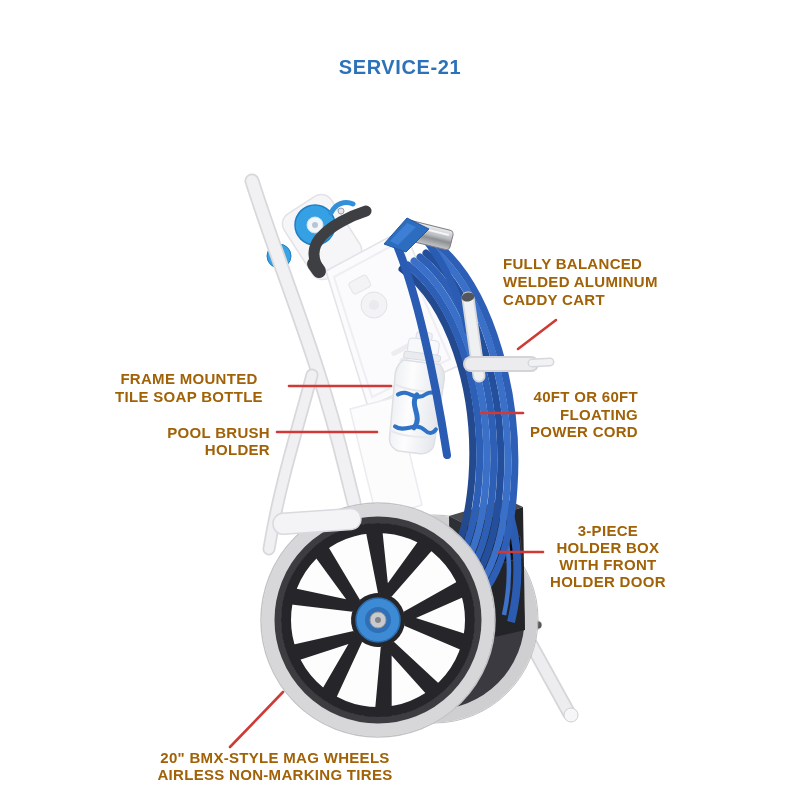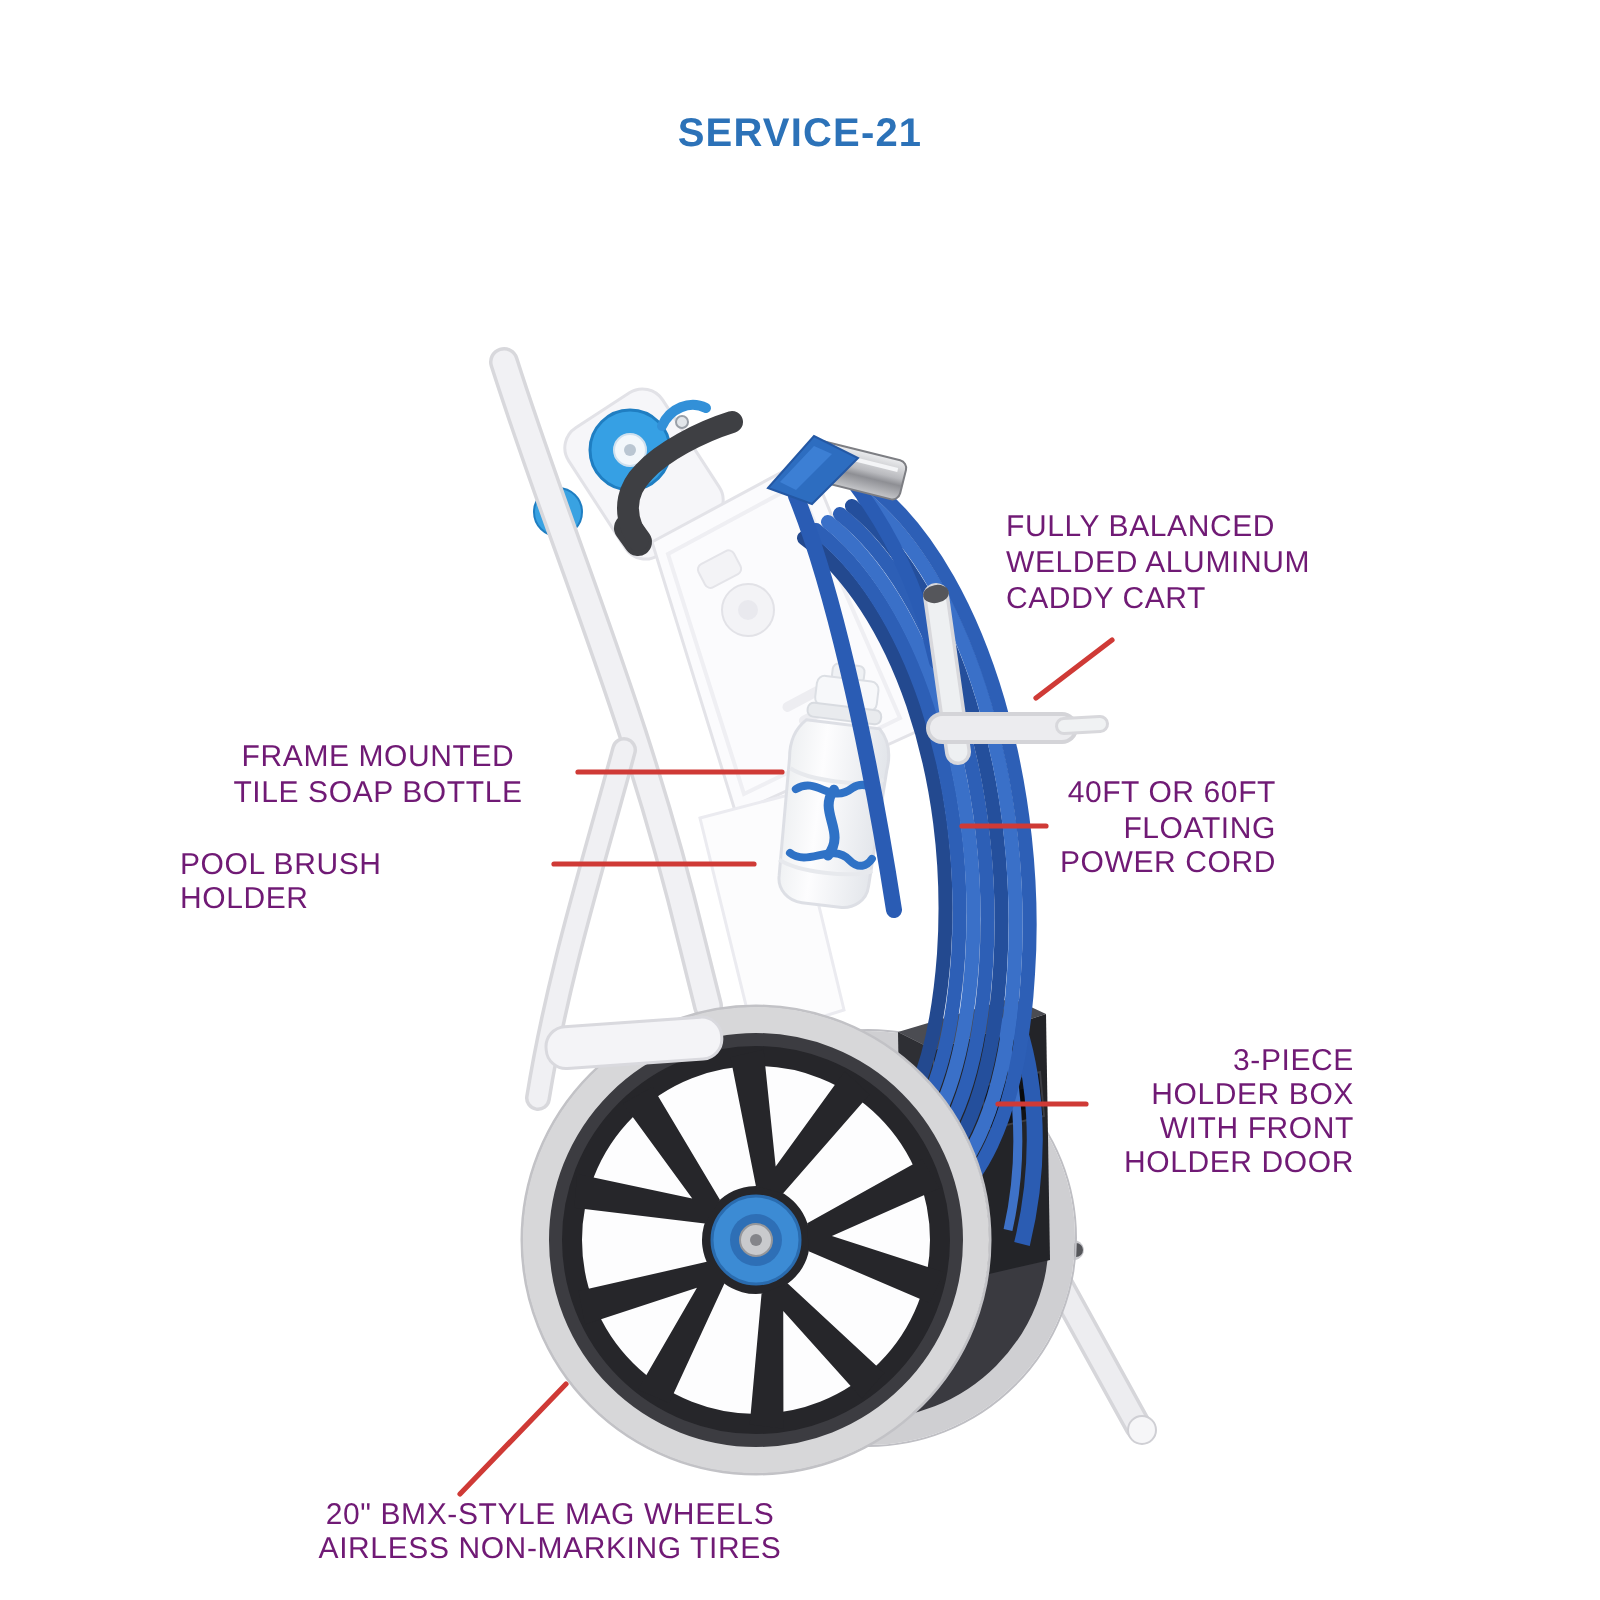--- a/index.html
+++ b/index.html
@@ -1,28 +1,28 @@
 <!DOCTYPE html>
 <html><head>
 <meta charset="utf-8">
 <style>
   html,body{margin:0;padding:0;background:#ffffff;}
   #stage{position:relative;width:708px;height:800px;background:#ffffff;overflow:hidden;
          font-family:"Liberation Sans", sans-serif;margin-top:35px;}
   #art{position:absolute;left:0;top:0;}
-  .lbl{position:absolute;color:#701a75;font-size:15px;font-weight:400;
+  .lbl{position:absolute;color:#a16207;font-size:15px;font-weight:700;
        letter-spacing:.3px;line-height:18px;}
   .lbl div{white-space:nowrap;}
   #page-title{position:absolute;left:0;top:21px;width:800px;text-align:center;
        font-size:20px;font-weight:700;letter-spacing:.6px;color:#2c72b8;}
   #cb-caddy   {left:503px;top:220px;text-align:left;}
   #cb-soap    {left:95px; top:335px;width:188px;text-align:center;}
-  #cb-brush   {left:90px; top:389px;width:180px;text-align:left;line-height:17px;}
+  #cb-brush   {left:90px; top:389px;width:180px;text-align:right;line-height:17px;}
   #cb-cord    {left:530px;top:353px;text-align:right;line-height:17.5px;}
-  #cb-battery {left:562px;top:487px;text-align:right;line-height:17px;}
+  #cb-battery {left:550px;top:487px;text-align:center;line-height:17px;}
   #cb-wheels  {left:155px;top:714px;width:240px;text-align:center;line-height:17px;}
 </style>
 </head>
 <body>
 
 <div id="stage">
 
   <svg id="art" width="800" height="800" viewBox="0 0 800 800">
     <defs>
       <linearGradient id="chromeG" x1="0" y1="0" x2="0" y2="1">

